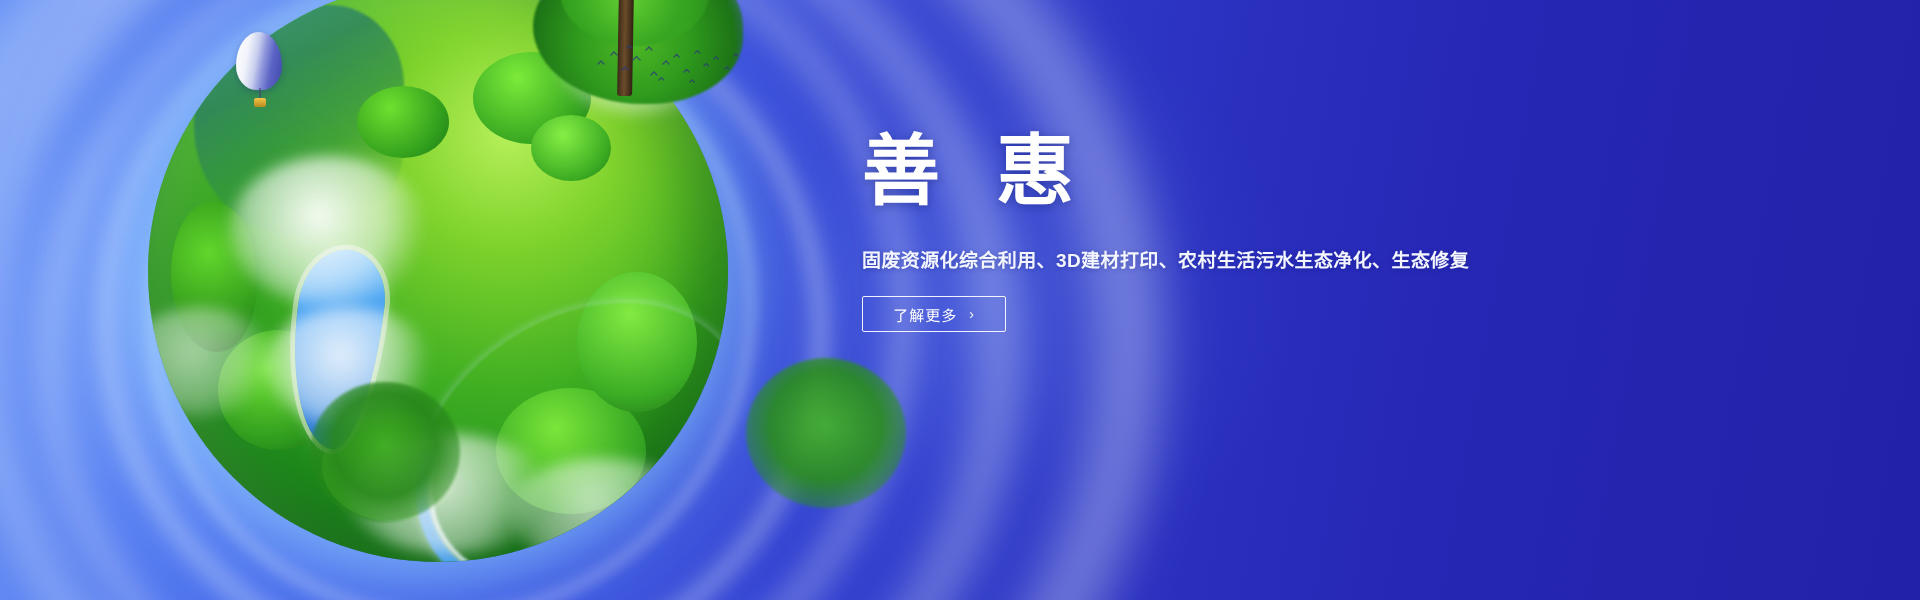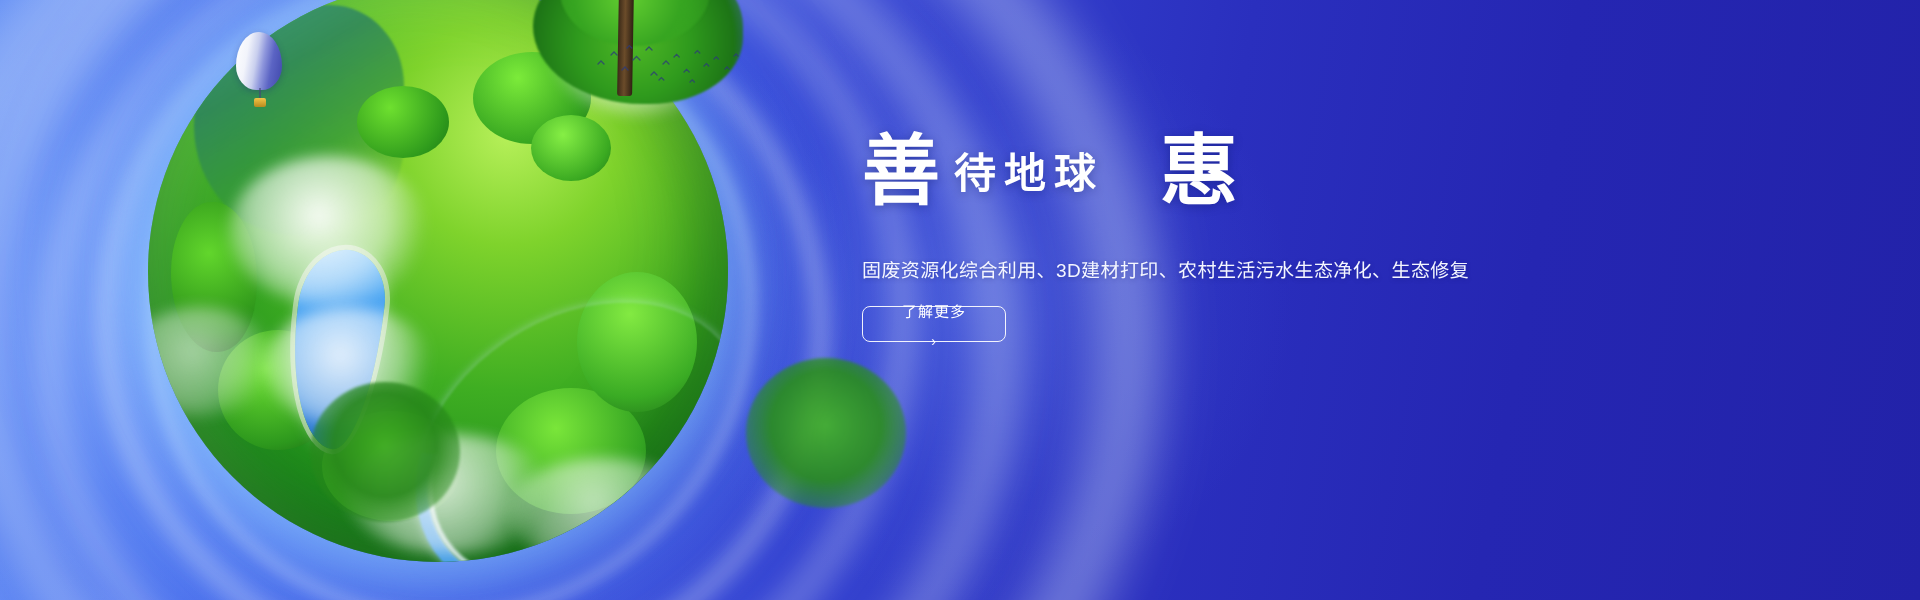--- a/index.html
+++ b/index.html
@@ -319,46 +319,45 @@
   .subtitle {
     margin-top: 24px;
     font-size: 27px;
     font-weight: 400;
     letter-spacing: 9px;
     white-space: nowrap;
     color: #ffffff;
     text-shadow: 0 1px 6px rgba(10,20,90,0.30);
   }
   .desc {
-    margin-top: 31px;
+    margin-top: 21px;
     font-size: 19px;
-    font-weight: 400;
+    font-weight: 700;
     letter-spacing: 0.4px;
     white-space: nowrap;
     color: #f4f6ff;
     text-shadow: 0 1px 5px rgba(10,20,90,0.30);
   }
   .cta {
     margin-top: 24px;
     display: inline-flex;
     align-items: center;
     justify-content: center;
     gap: 12px;
     width: 118px;
     height: 34px;
     border: 1px solid rgba(255,255,255,0.92);
-    border-radius: 8px;
+    border-radius: 2px;
     color: #ffffff;
     font-size: 15px;
     letter-spacing: 1px;
     background: transparent;
     cursor: pointer;
     box-sizing: content-box;
     padding: 0 12px;
-    flex-direction: column;
   }
   .cta .chev { font-size: 14px; opacity: .95; }
 </style>
 </head>
 <body>
 
 <div class="banner">
 
   <div class="bg-glow"></div>
   <div class="bg-glow2"></div>
@@ -422,21 +421,20 @@
       <path d="M33 4 l2.4 -2.4 l2.4 2.4"></path>
       <path d="M65 36 l2.4 -2.4 l2.4 2.4"></path>
       <path d="M96 38 l2.2 -2.2 l2.2 2.2"></path>
     </g>
   </svg>
 
   <div class="content">
 
     <div class="headline">
       <span class="hl-big">善</span>
-      <span class="hl-small">待地球</span>
       <span class="hl-gap"></span>
       <span class="hl-big">惠</span>
     </div>
 
 
     <div class="desc">固废资源化综合利用、3D建材打印、农村生活污水生态净化、生态修复</div>
 
     <div class="cta">
       <span>了解更多</span>
       <span class="chev">›</span>

